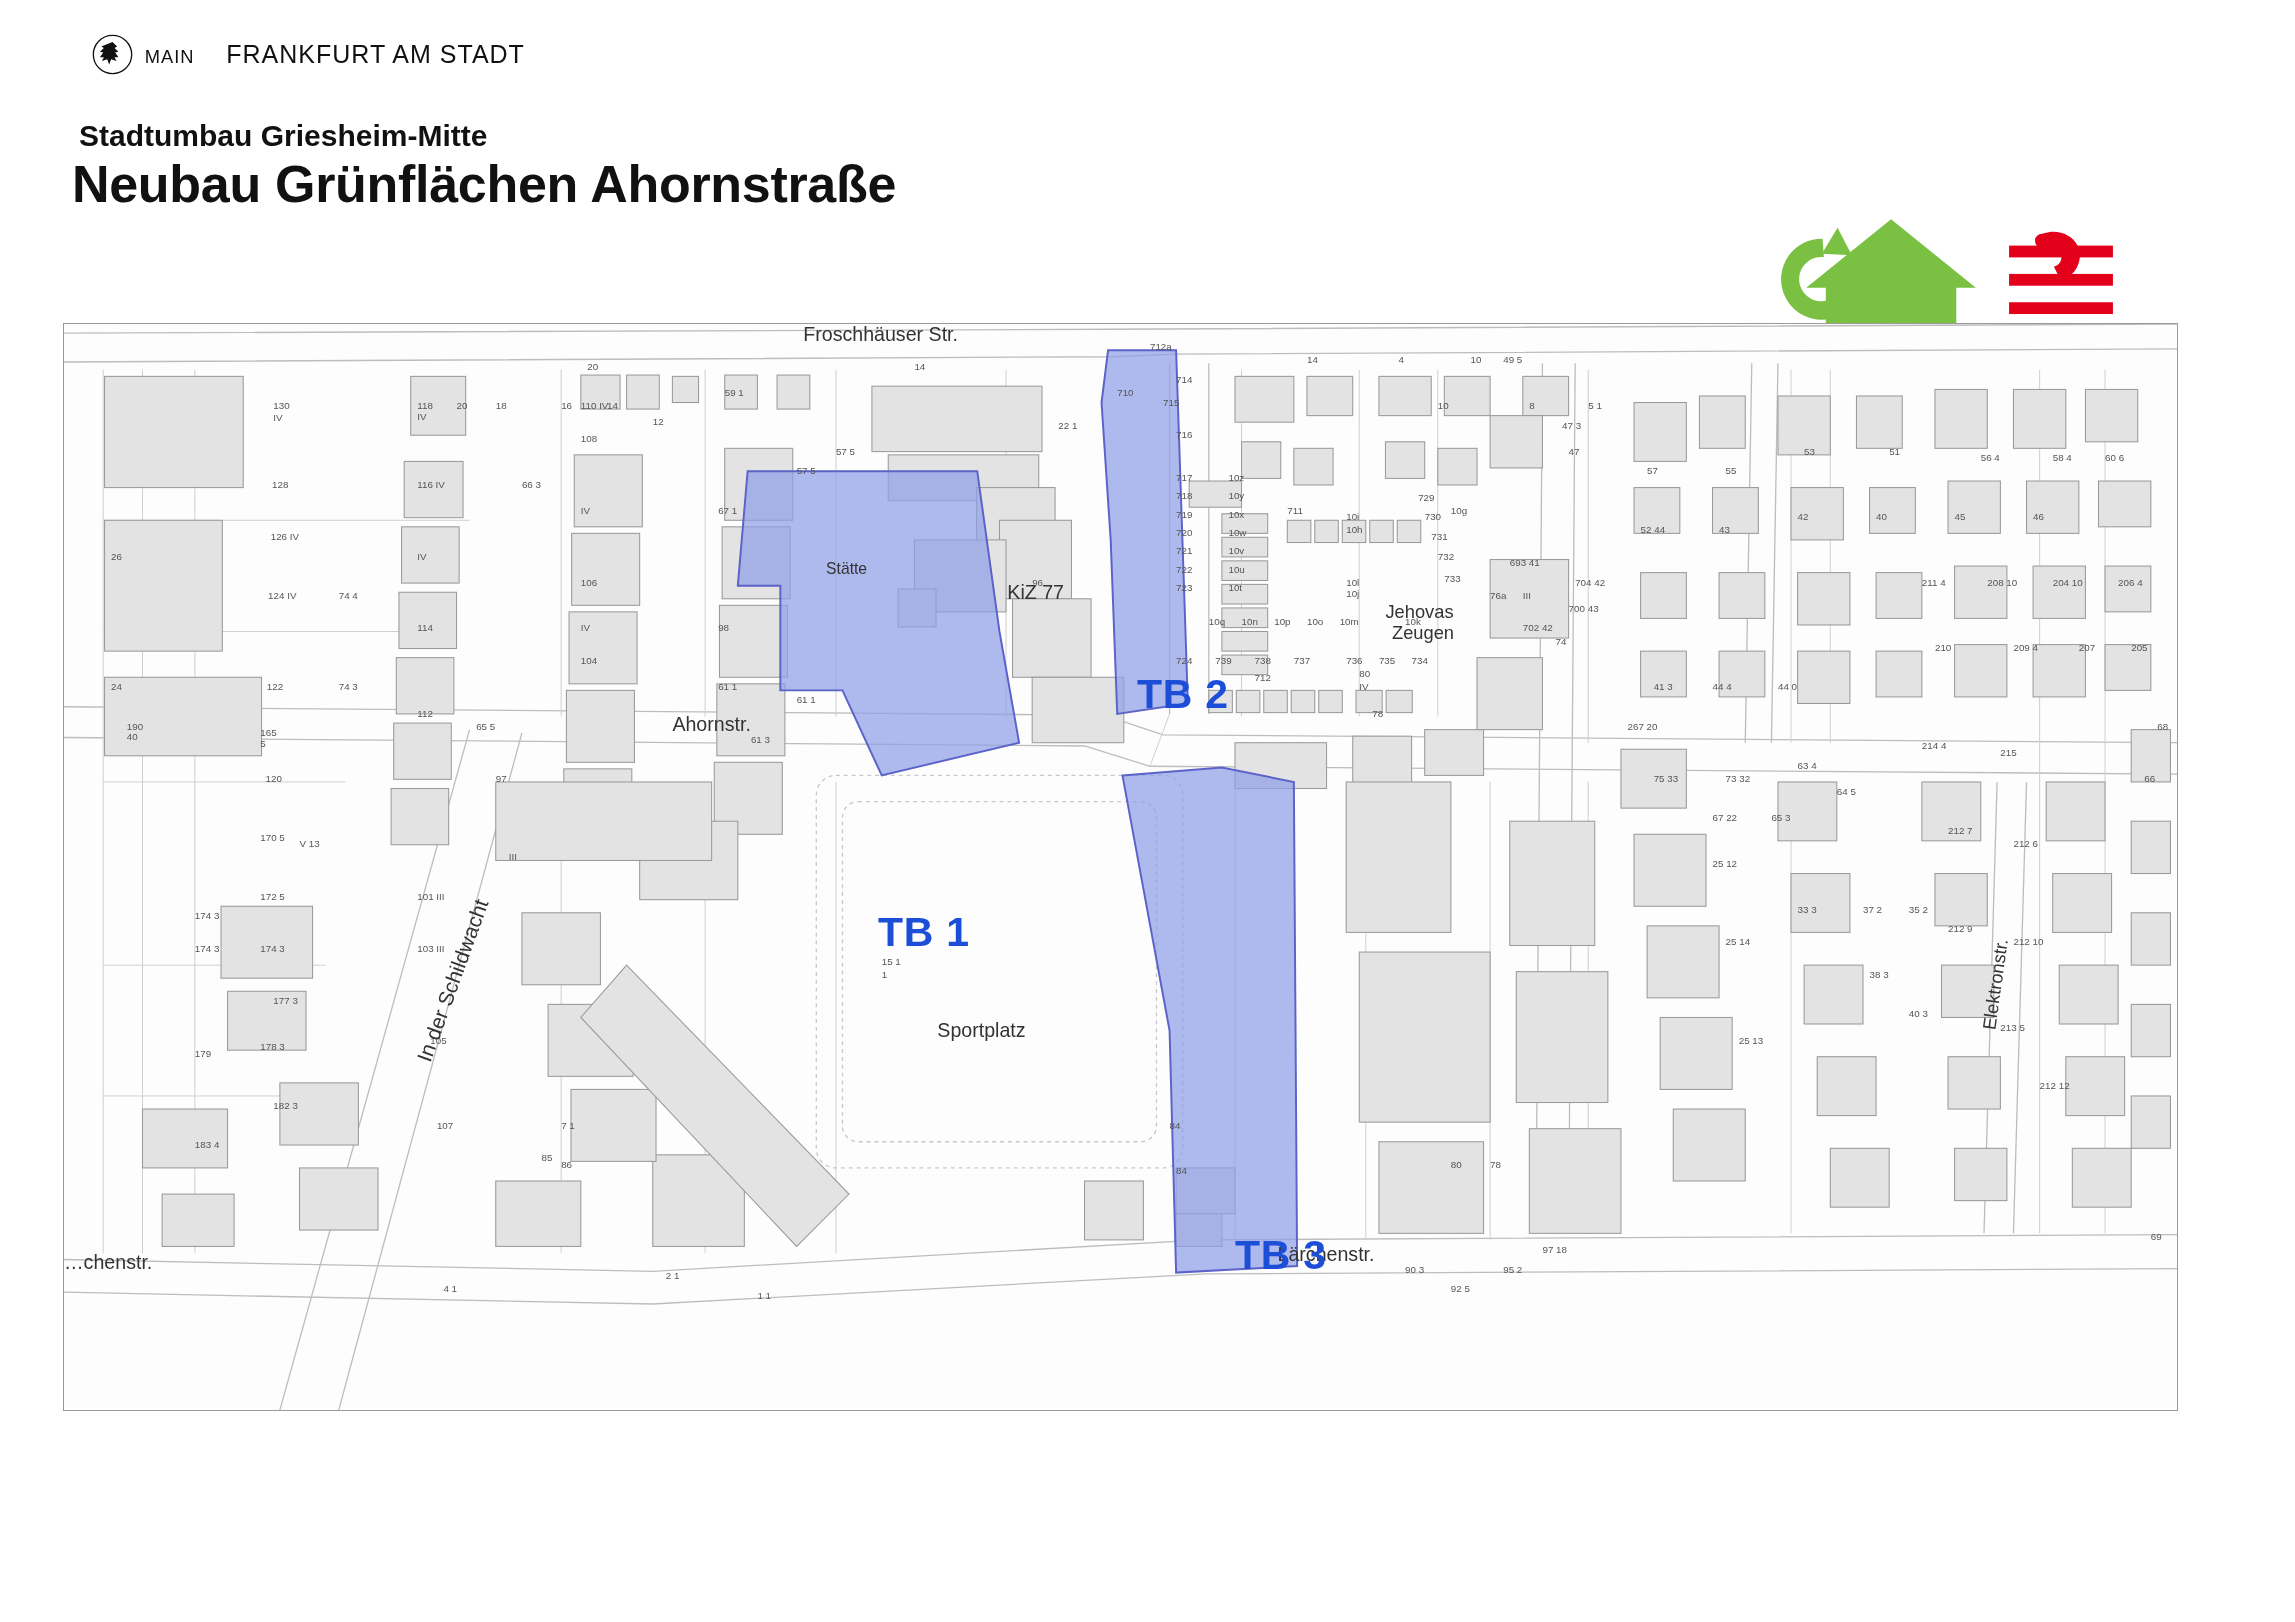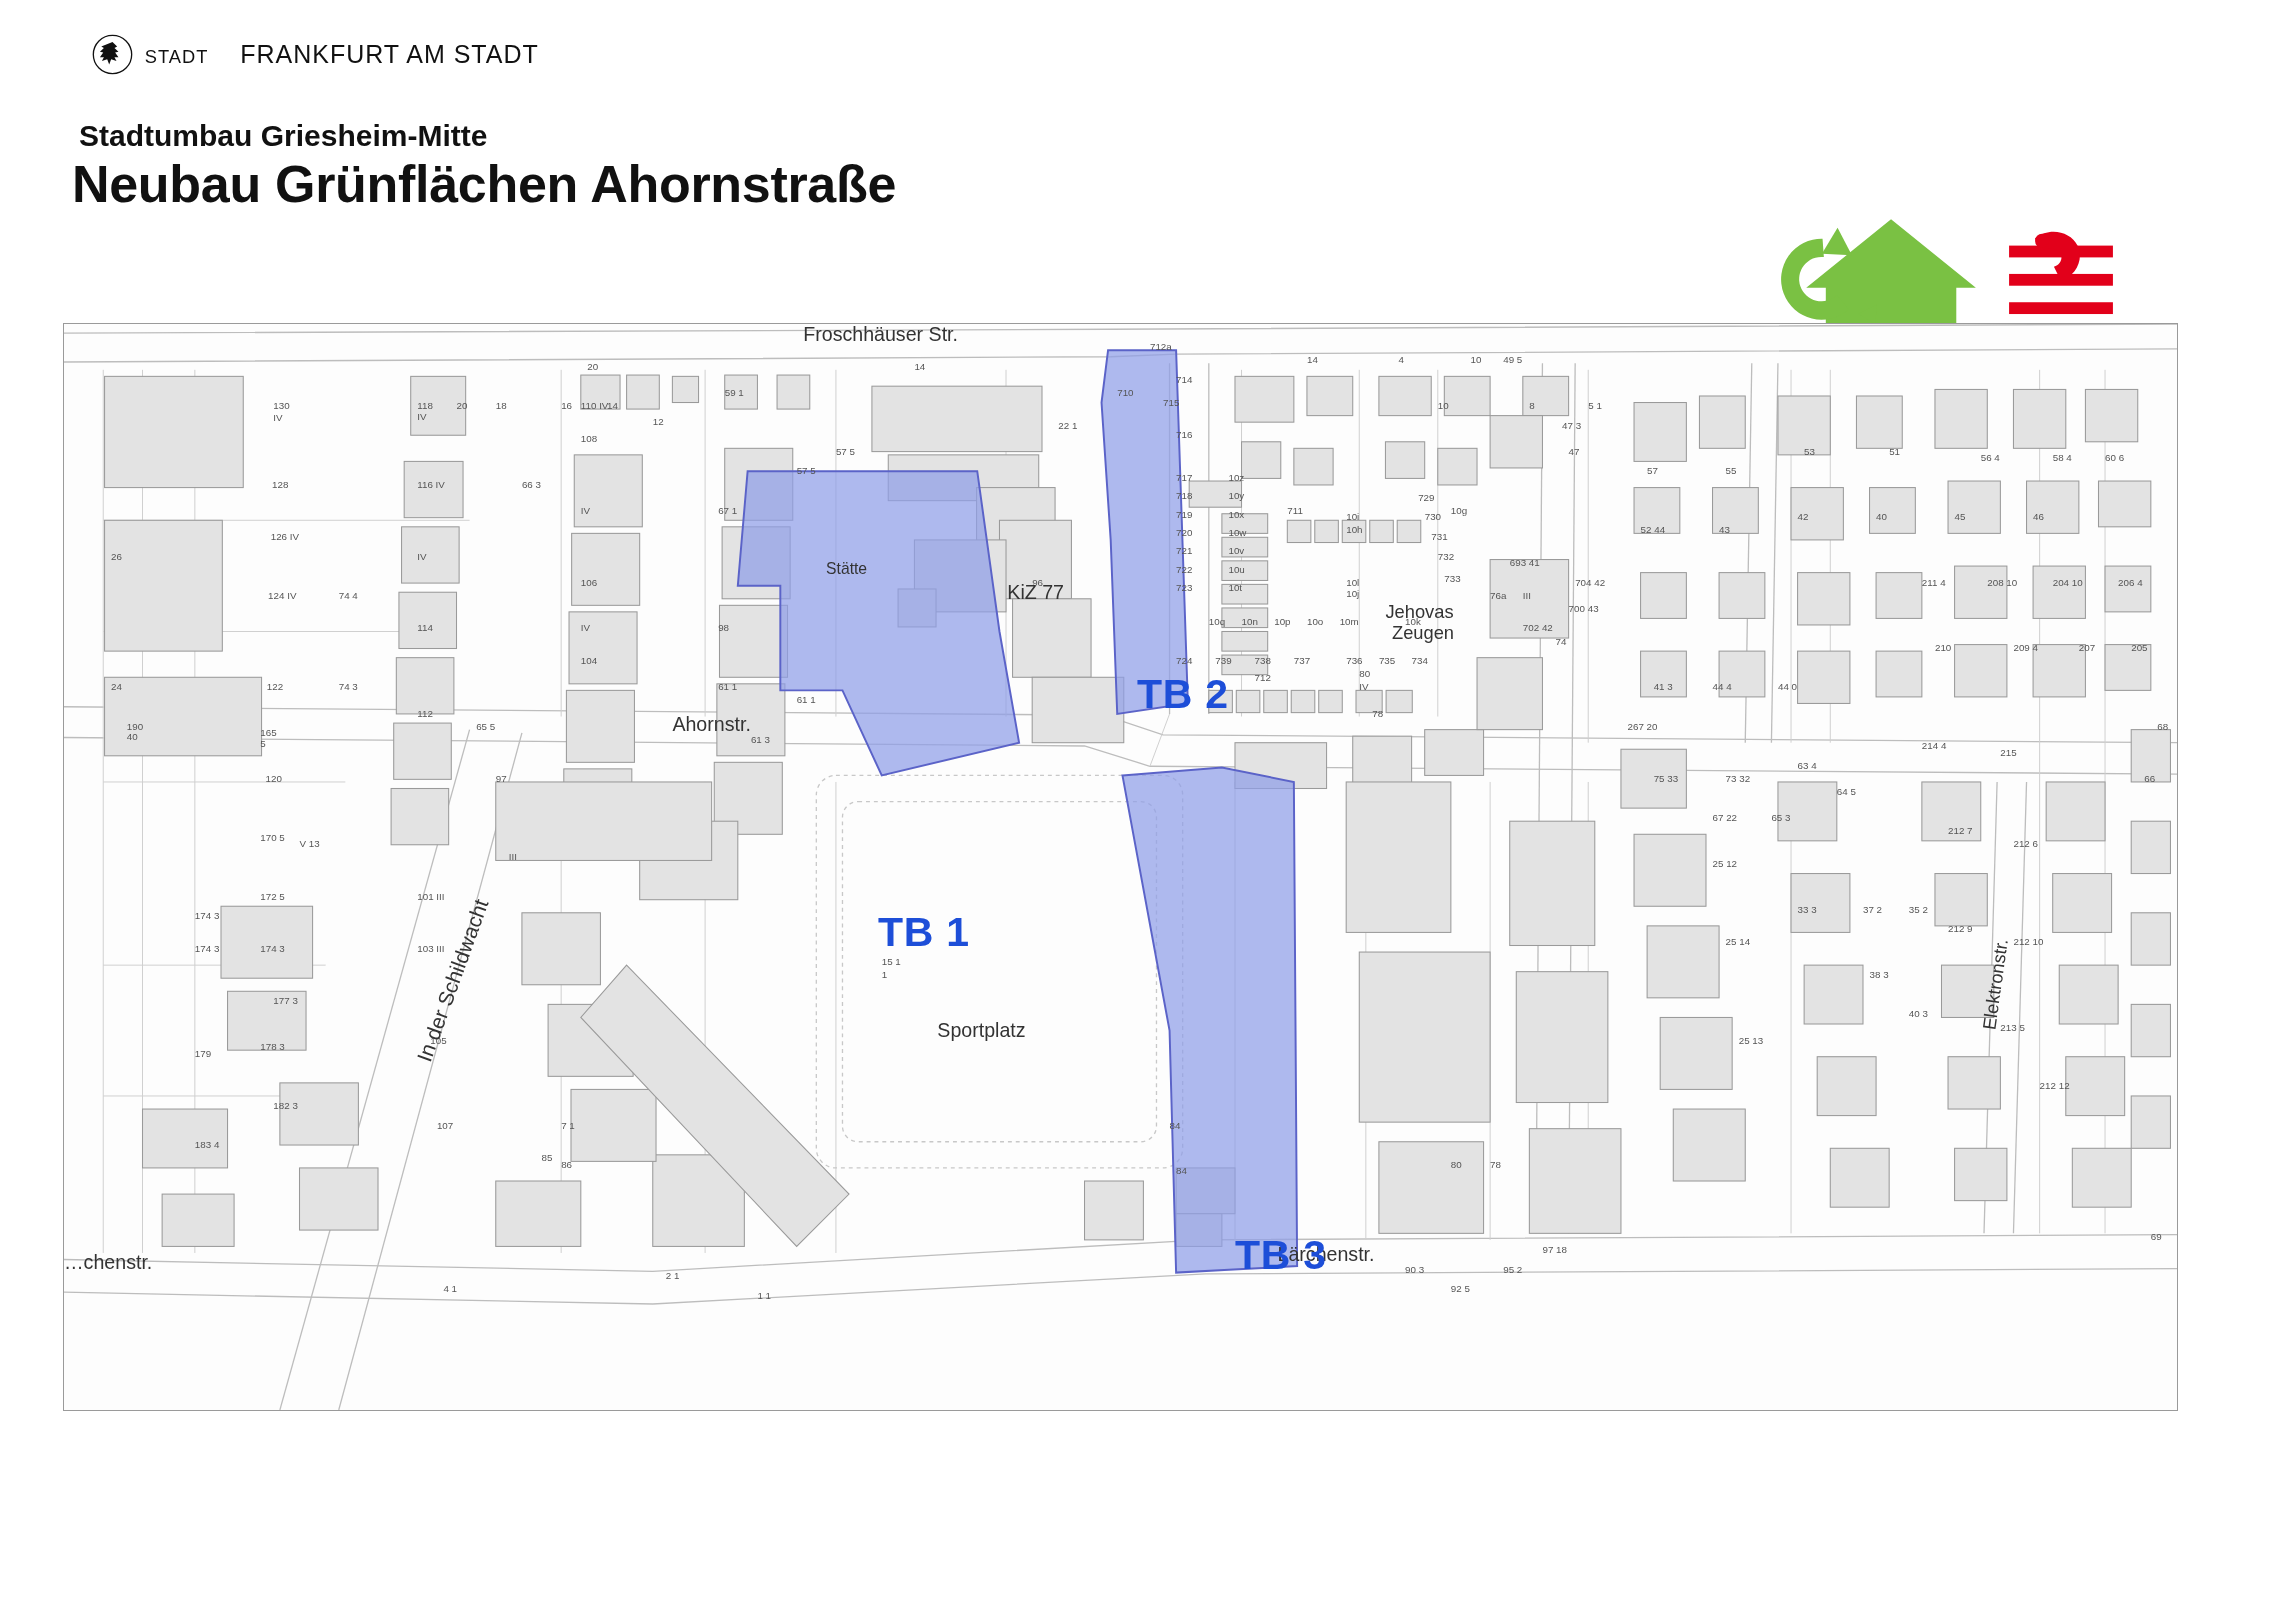--- a/index.html
+++ b/index.html
@@ -61,21 +61,21 @@
 <div id="header">
 
   <div id="city-logo">
     <span class="crest">
       <svg viewBox="0 0 62 62" width="41" height="41">
         <circle cx="31" cy="31" r="29" fill="none" stroke="#111" stroke-width="2"></circle>
         <path d="M31 12 l7 7 -4 2 6 6 -5 1 5 7 -6 0 3 6 -8 -3 -3 8 -3 -8 -8 3 3 -6 -6 0 5 -7 -5 -1 6 -6 -4 -2z" fill="#111"></path>
       </svg>
     </span>
     <span class="logo-text">
-      <span class="small">STADT</span>
+      <span class="small">MAIN</span>
       &nbsp;&nbsp;
       <span>FRANKFURT AM STADT</span>
     </span>
   </div>
 
   <div id="subtitle-top">Stadtumbau Griesheim-Mitte</div>
   <div id="main-title">Neubau Grünflächen Ahornstraße</div>
 
   <div id="prog-logo">
     <svg class="greenhouse" width="236" height="137" viewBox="0 0 360 210">

